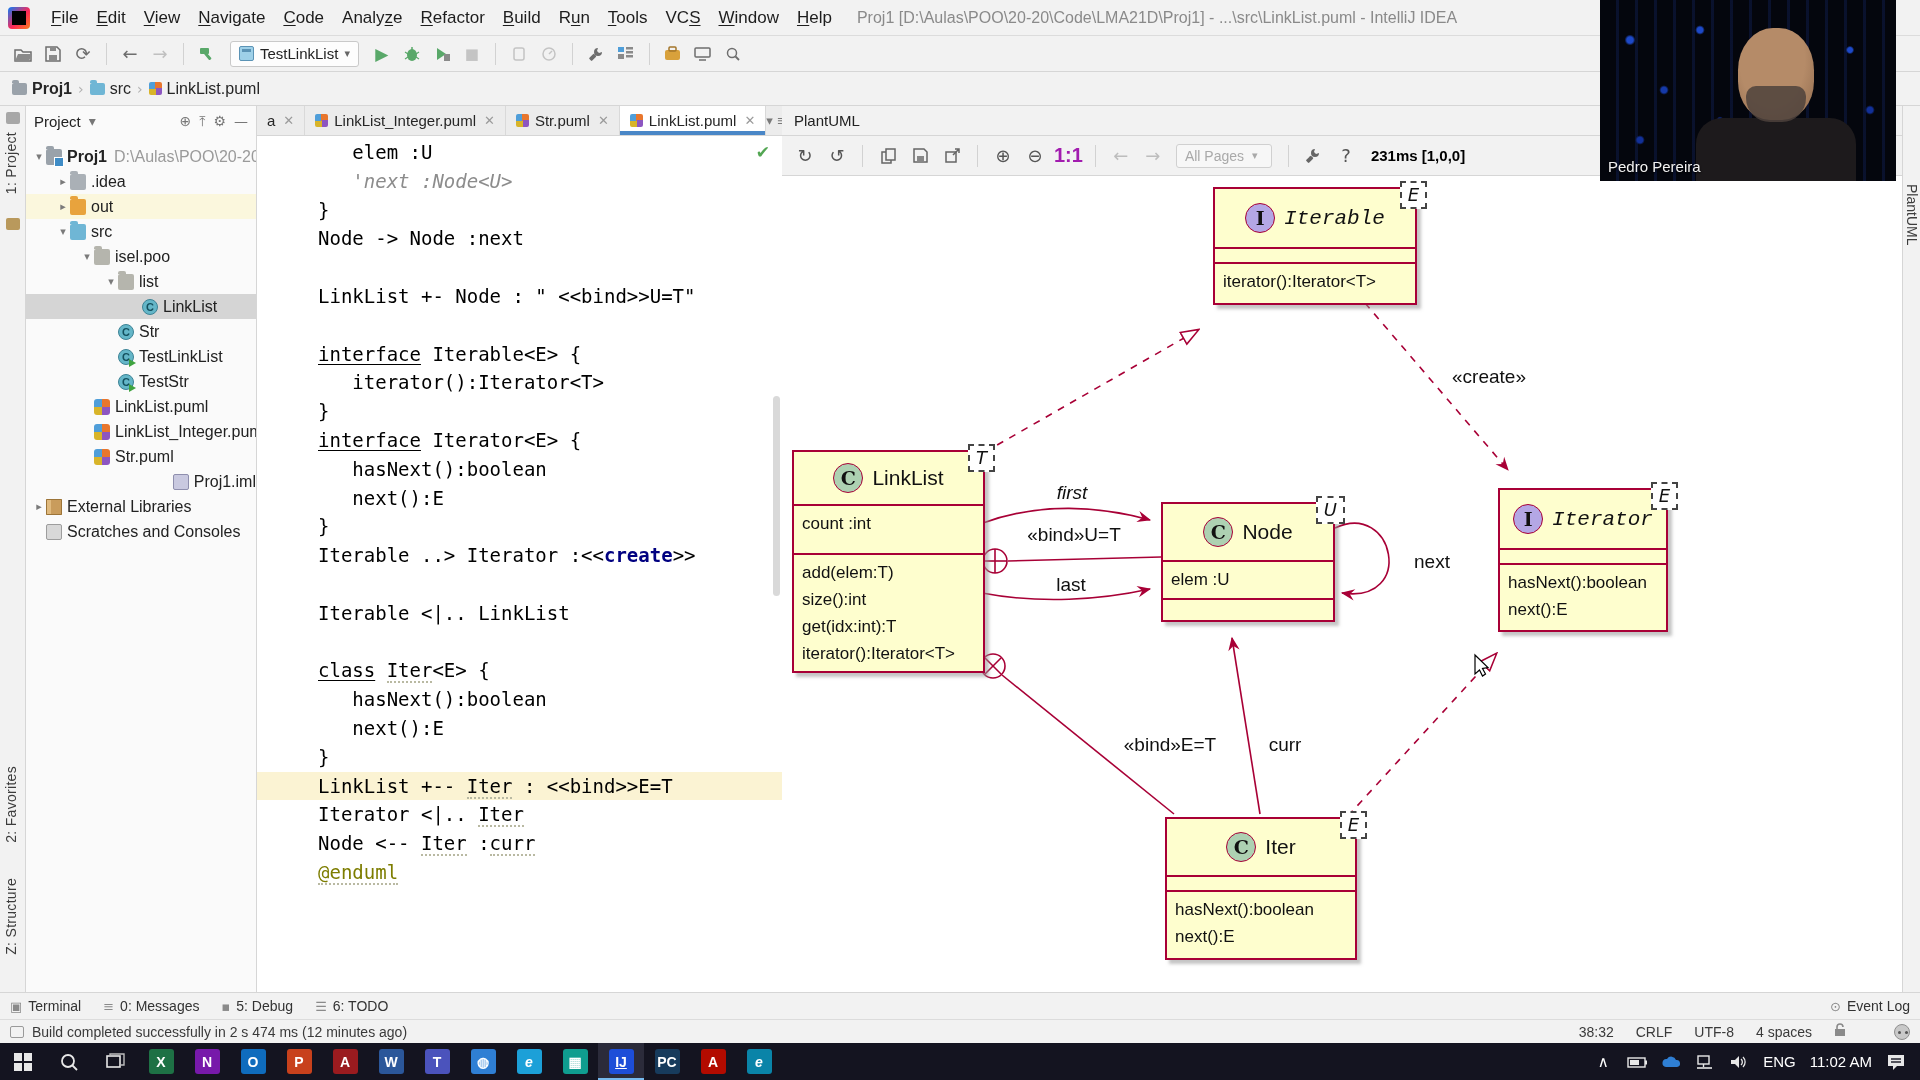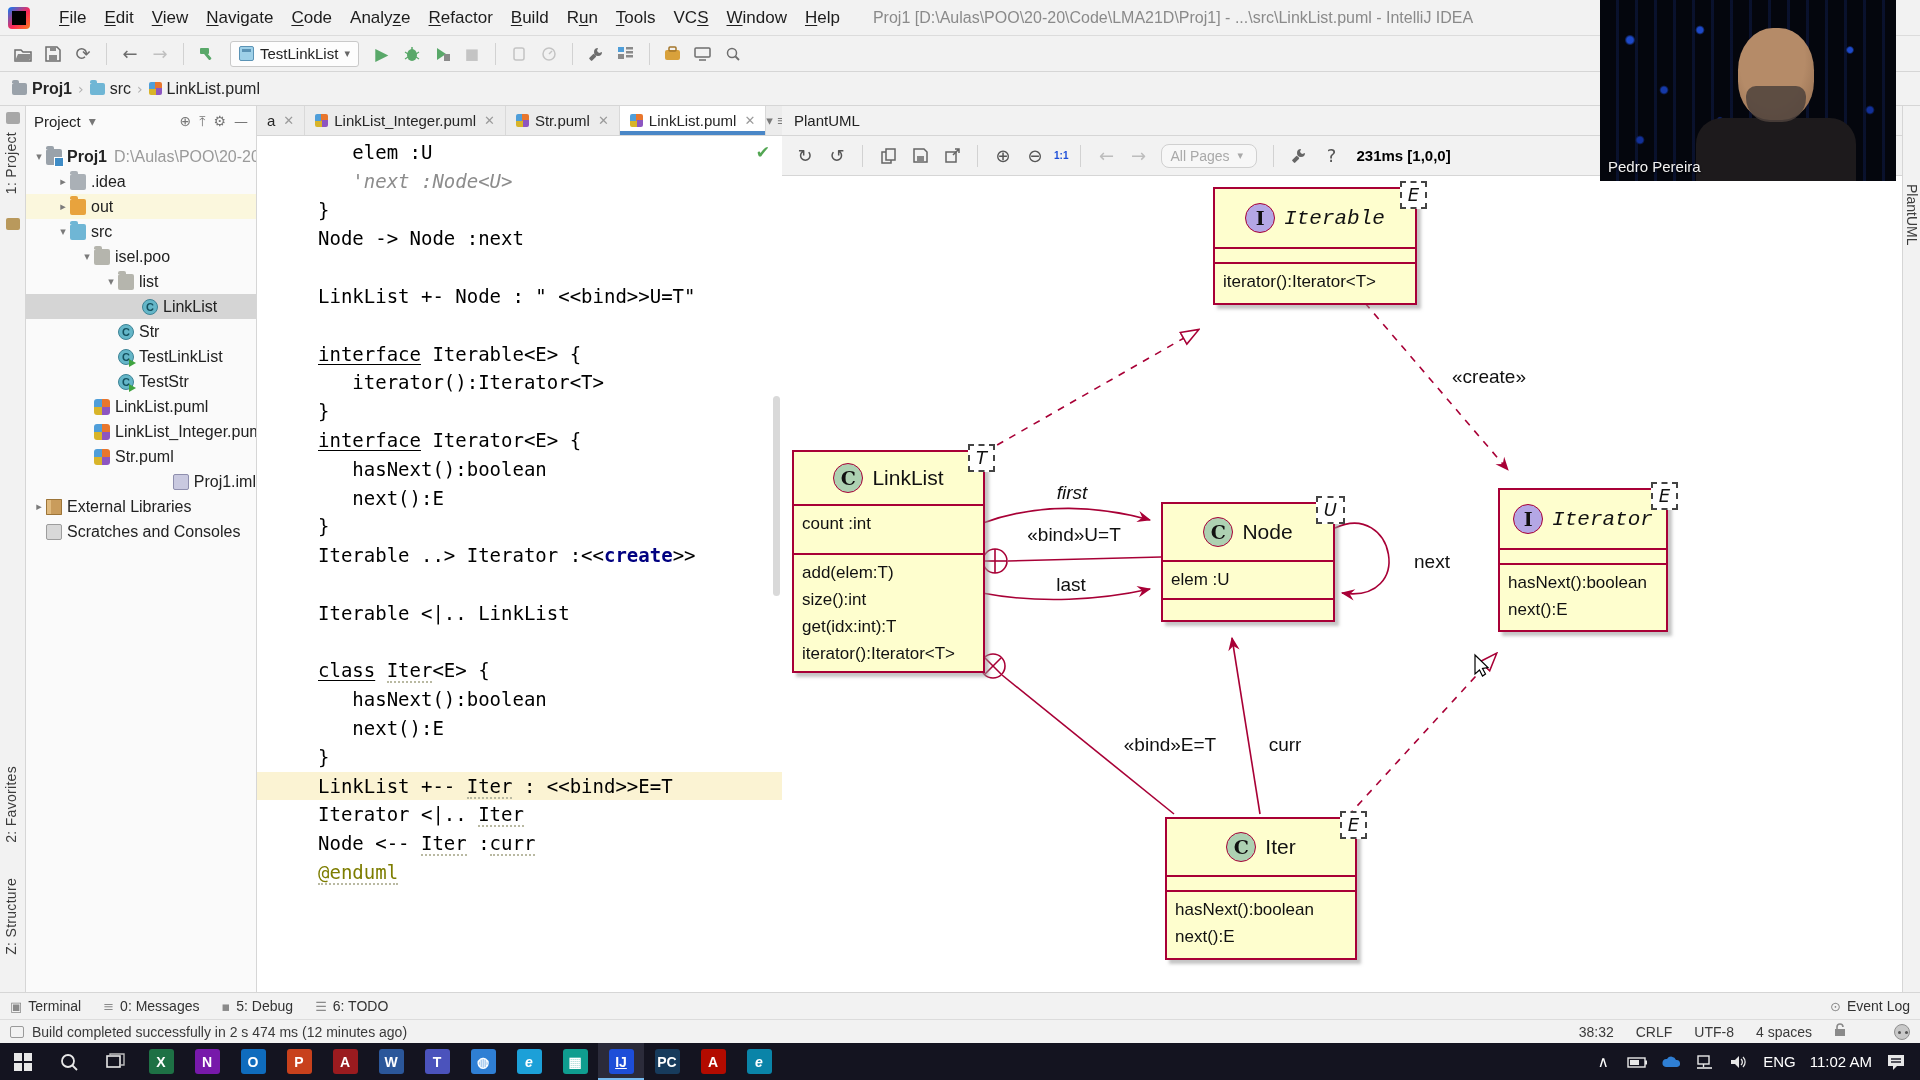--- a/index.html
+++ b/index.html
@@ -1,21 +1,21 @@
 <!DOCTYPE html>
 <html><head>
 <meta charset="utf-8">
 <style>
   * { margin:0; padding:0; box-sizing:border-box; }
   html,body { width:1920px; height:1080px; overflow:hidden; font-family:"Liberation Sans",sans-serif; background:#f2f2f2; }
   #stage { position:absolute; inset:0; width:1920px; height:1080px; }
   .abs { position:absolute; }
 
   
-  #menubar { left:0; top:0; width:1920px; height:36px; background:#f2f2f2; border-bottom:1px solid #dcdcdc; display:flex; align-items:center; gap:10px; padding-left:8px; }
+  #menubar { left:0; top:0; width:1920px; height:36px; background:#f2f2f2; border-bottom:1px solid #dcdcdc; display:flex; align-items:center; gap:2px; padding-left:8px; }
   #idea-logo { width:22px; height:22px; border-radius:4px; background:linear-gradient(135deg,#087cfa 0%,#fe2857 55%,#fc801d 100%); position:relative; margin-right:10px; }
   #idea-logo::after { content:""; position:absolute; left:4px; top:4px; right:4px; bottom:4px; background:#000; }
   .menu-item { font-size:17px; color:#1d1d1d; padding:4px 9px; }
   .menu-item u { text-decoration-thickness:1px; text-underline-offset:2px; }
   #win-title { font-size:16px; color:#8a8a8a; margin-left:14px; white-space:nowrap; }
 
   #toolbar { left:0; top:36px; width:1920px; height:36px; background:#f2f2f2; border-bottom:1px solid #d6d6d6; display:flex; align-items:center; padding-left:10px; gap:4px; }
   .tbtn { width:26px; height:26px; display:flex; align-items:center; justify-content:center; border-radius:3px; }
   .tbtn svg { display:block; }
   .tsep { width:1px; height:22px; background:#d2d2d2; margin:0 6px; }
@@ -83,22 +83,22 @@
   .tok-n { color:#000080; font-weight:bold; }
   .tok-o { color:#7d7d00; }
   .tok-t { border-bottom:2px dotted #b9b9a2; }
   #editor-check { position:absolute; right:12px; top:6px; color:#53a653; font-size:17px; }
   #editor-scroll { position:absolute; right:2px; top:260px; width:7px; height:200px; background:#d9d9d9; border-radius:4px; }
 
   
   #puml-head { left:782px; top:106px; width:1120px; height:30px; background:#f2f2f2; border-bottom:1px solid #d6d6d6; display:flex; align-items:center; padding-left:12px; font-size:15px; color:#222; }
   #puml-toolbar { left:782px; top:136px; width:1120px; height:40px; background:#f2f2f2; border-bottom:1px solid #d6d6d6; display:flex; align-items:center; padding-left:10px; gap:6px; }
   #puml-toolbar .tbtn { color:#555; font-size:18px; }
-  #puml-toolbar .txt { font-size:10px; color:#1d4ed8; }
-  #pages-combo { height:24px; min-width:96px; border:1px solid #d0d0d0; background:#f7f7f7; border-radius:8px; color:#a9a9a9; font-size:14px; display:flex; align-items:center; gap:8px; padding:0 8px; margin:0 4px; }
+  #puml-toolbar .txt { font-size:20px; color:#a21caf; }
+  #pages-combo { height:24px; min-width:96px; border:1px solid #d0d0d0; background:#f7f7f7; border-radius:3px; color:#a9a9a9; font-size:14px; display:flex; align-items:center; gap:8px; padding:0 8px; margin:0 4px; }
   #puml-status { font-size:15px; font-weight:bold; color:#000000; margin-left:6px; white-space:nowrap; }
   #canvas { left:782px; top:176px; width:1120px; height:816px; background:#ffffff; overflow:hidden; }
 
   #rightstrip { left:1902px; top:106px; width:18px; height:937px; background:#f2f2f2; border-left:1px solid #d6d6d6; }
 
   
   .uml-box { position:absolute; background:#fefece; border:2px solid #a80036; box-shadow:4px 4px 3px rgba(150,150,150,.55); display:flex; flex-direction:column; }
   .uml-title { display:flex; align-items:center; justify-content:center; gap:9px; }
   .uml-circle { width:30px; height:30px; border-radius:50%; display:flex; align-items:center; justify-content:center; font-family:"DejaVu Serif","Liberation Serif",serif; font-weight:bold; font-size:19px; color:#111; border:1px solid #a80036; }
   .uml-circle.c { background:#add1b2; }

